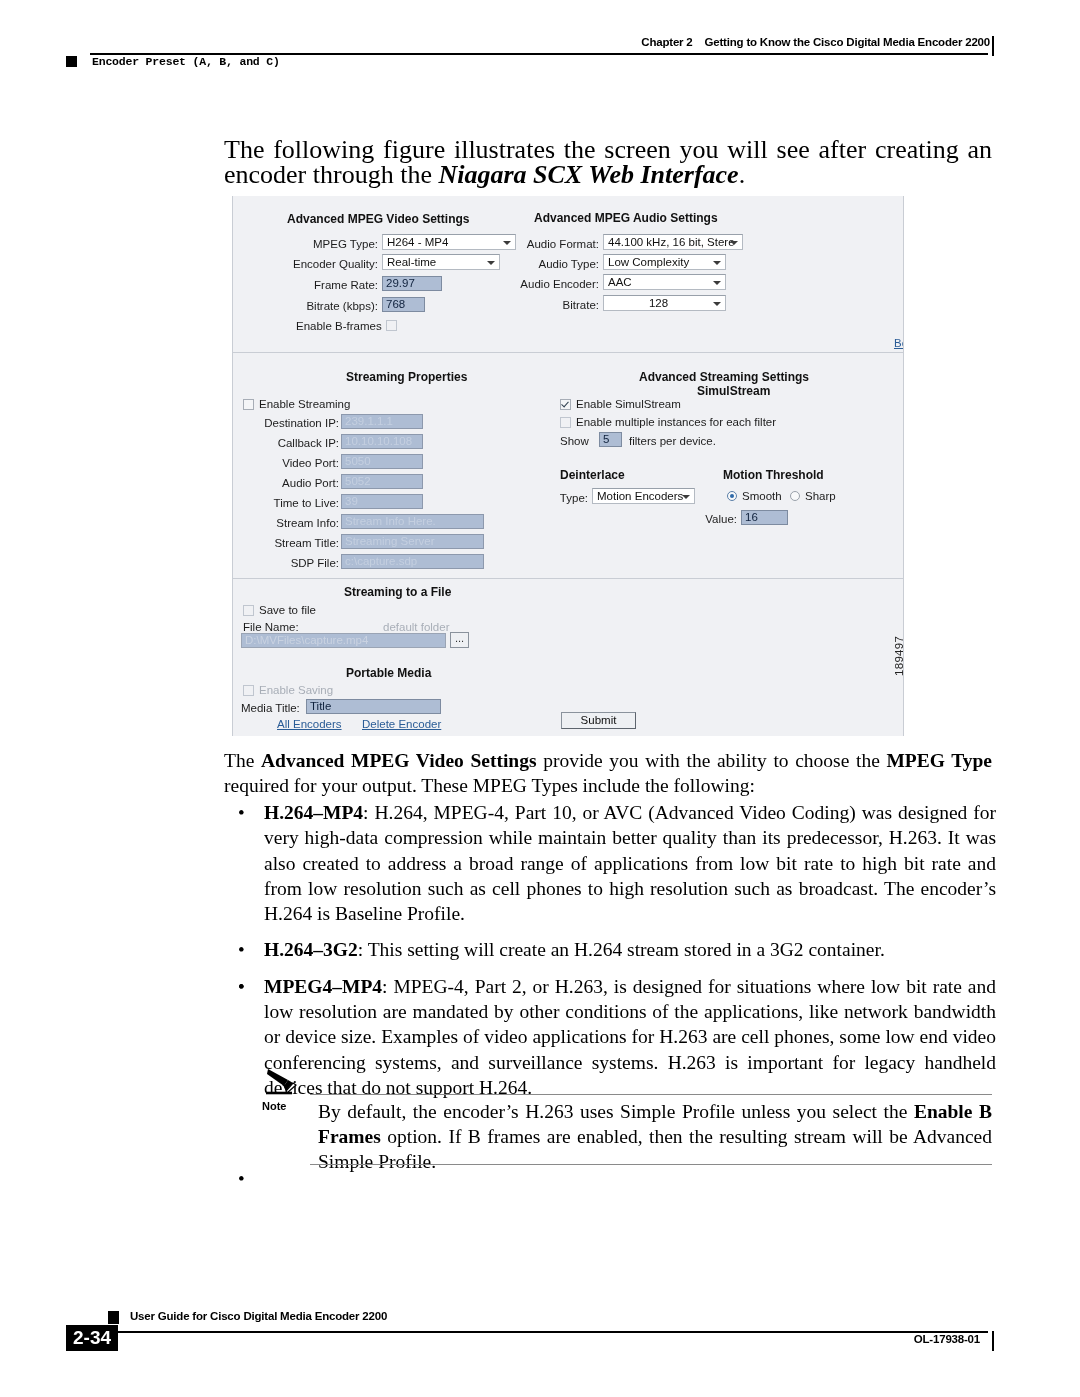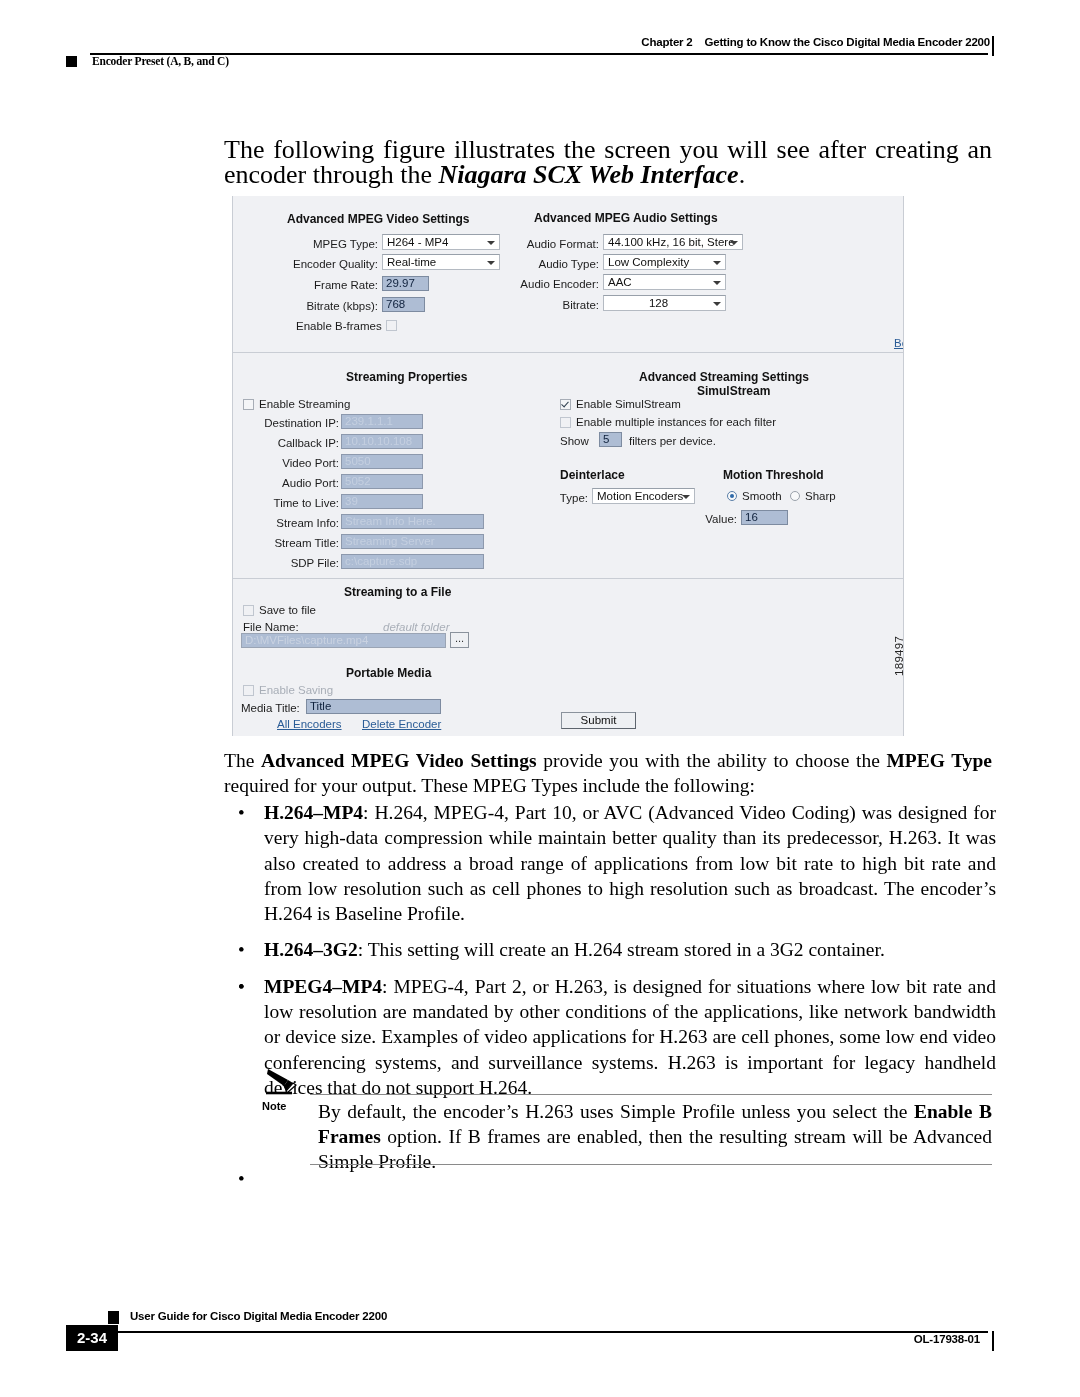--- a/index.html
+++ b/index.html
@@ -51,21 +51,21 @@
   }
   .hdr-square {
     position: absolute;
     left: 66px; top: 56px;
     width: 11px; height: 11px;
     background: #000;
   }
   .hdr-section {
     position: absolute;
     left: 92px; top: 55px;
-    font-family: Liberation Serif, serif;
+    font-family: Liberation Mono, monospace;
     font-size: 11.5px;
     font-weight: bold;
     letter-spacing: -0.2px;
     white-space: nowrap;
   }
 
   
   .intro {
     position: absolute;
     left: 224px; top: 137px;
@@ -340,32 +340,32 @@
     font-size: 11px;
     line-height: 11px;
     color: #333;
   }
   .plain {
     position: absolute;
     font-size: 11.5px;
     white-space: nowrap;
     color: #1c1c1c;
   }
-  .plain.dim { color: #a9afb8; font-style: italic; }
+  .plain.dim { color: #a9afb8; }
 
   
   .footer { position: absolute; left: 0; top: 1300px; width: 1080px; height: 90px; }
   .ftr-pagebox {
     position: absolute;
     left: 66px; top: 1325px;
     width: 52px; height: 26px;
     background: #000;
     color: #fff;
     font-family: "Liberation Sans", sans-serif;
-    font-size: 15px;
+    font-size: 19px;
     font-weight: bold;
     text-align: center;
     line-height: 26px;
   }
   .ftr-square {
     position: absolute;
     left: 108px; top: 1311px;
     width: 11px; height: 13px;
     background: #000;
   }
@@ -419,33 +419,33 @@
 </div>
 
 <div class="figure">
 
   <div class="panel" style="top:0; height:156px;"></div>
   <div class="panel-sep" style="top:156px;"></div>
 
   <div class="sec-title" style="left:54px; top:16px;">Advanced MPEG Video Settings</div>
 
   <div class="fld-label" style="left:40px; top:42px; width:105px;">MPEG Type:</div>
-  <div class="sel" style="left:149px; top:38px; width:118px;">
+  <div class="sel" style="left:149px; top:38px; width:134px;">
     <span>H264 - MP4</span>
     <span class="arrow"></span>
   </div>
 
   <div class="fld-label" style="left:20px; top:62px; width:125px;">Encoder Quality:</div>
   <div class="sel" style="left:149px; top:58px; width:118px;">
     <span>Real-time</span>
     <span class="arrow"></span>
   </div>
 
   <div class="fld-label" style="left:40px; top:83px; width:105px;">Frame Rate:</div>
-  <div class="inp blue" style="left:149px; top:80px; width:47px;">29.97</div>
+  <div class="inp blue" style="left:149px; top:80px; width:60px;">29.97</div>
 
   <div class="fld-label" style="left:26px; top:104px; width:119px;">Bitrate (kbps):</div>
   <div class="inp blue" style="left:149px; top:101px; width:43px;">768</div>
 
   <div class="cbx-label" style="left:63px; top:124px;">Enable B-frames</div>
   <div class="cbx dim" style="left:153px; top:124px;"></div>
 
   <div class="sec-title" style="left:301px; top:15px;">Advanced MPEG Audio Settings</div>
 
   <div class="fld-label" style="left:268px; top:42px; width:98px;">Audio Format:</div>

